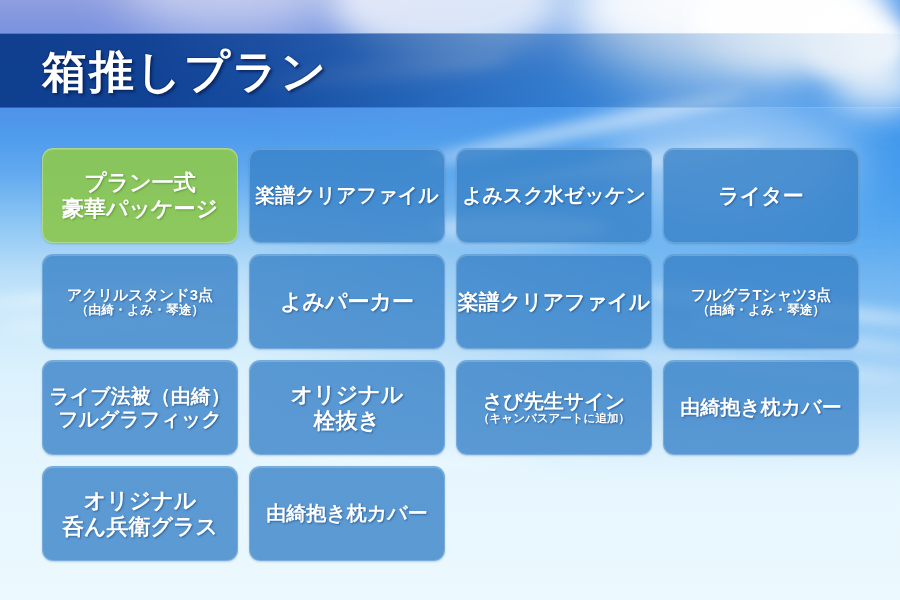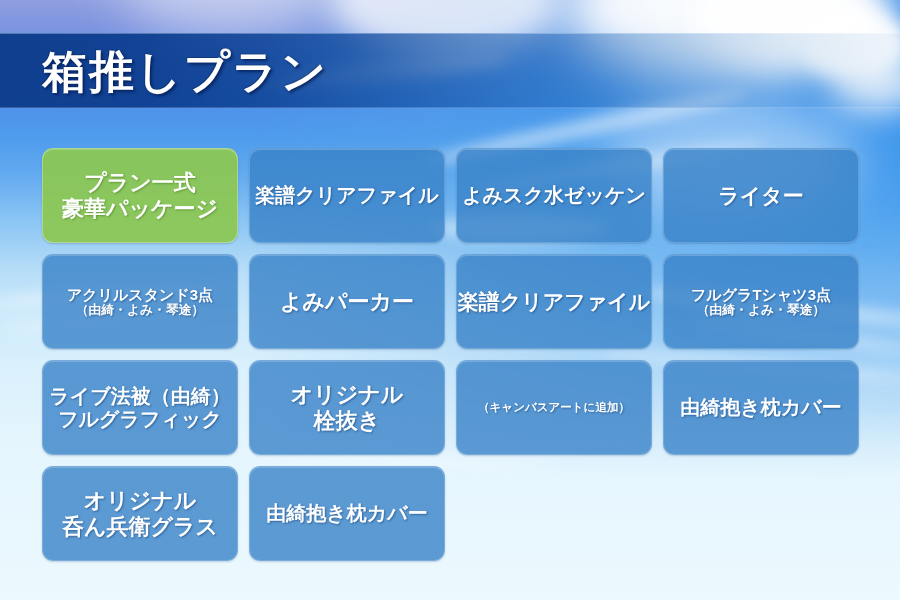--- a/index.html
+++ b/index.html
@@ -271,20 +271,21 @@
         </div>
       </div>
       <div class="item fs-22">
         <div class="txt">
           <span class="line">オリジナル</span>
           <span class="line">栓抜き</span>
         </div>
       </div>
       <div class="item fs-20">
         <div class="txt">
+          <span class="line">さび先生サイン</span>
           <span class="line sub sub2">（キャンバスアートに追加）</span>
         </div>
       </div>
       <div class="item fs-20">
         <div class="txt">
           <span class="line">由綺抱き枕カバー</span>
         </div>
       </div>
       <div class="item fs-22">
         <div class="txt">

